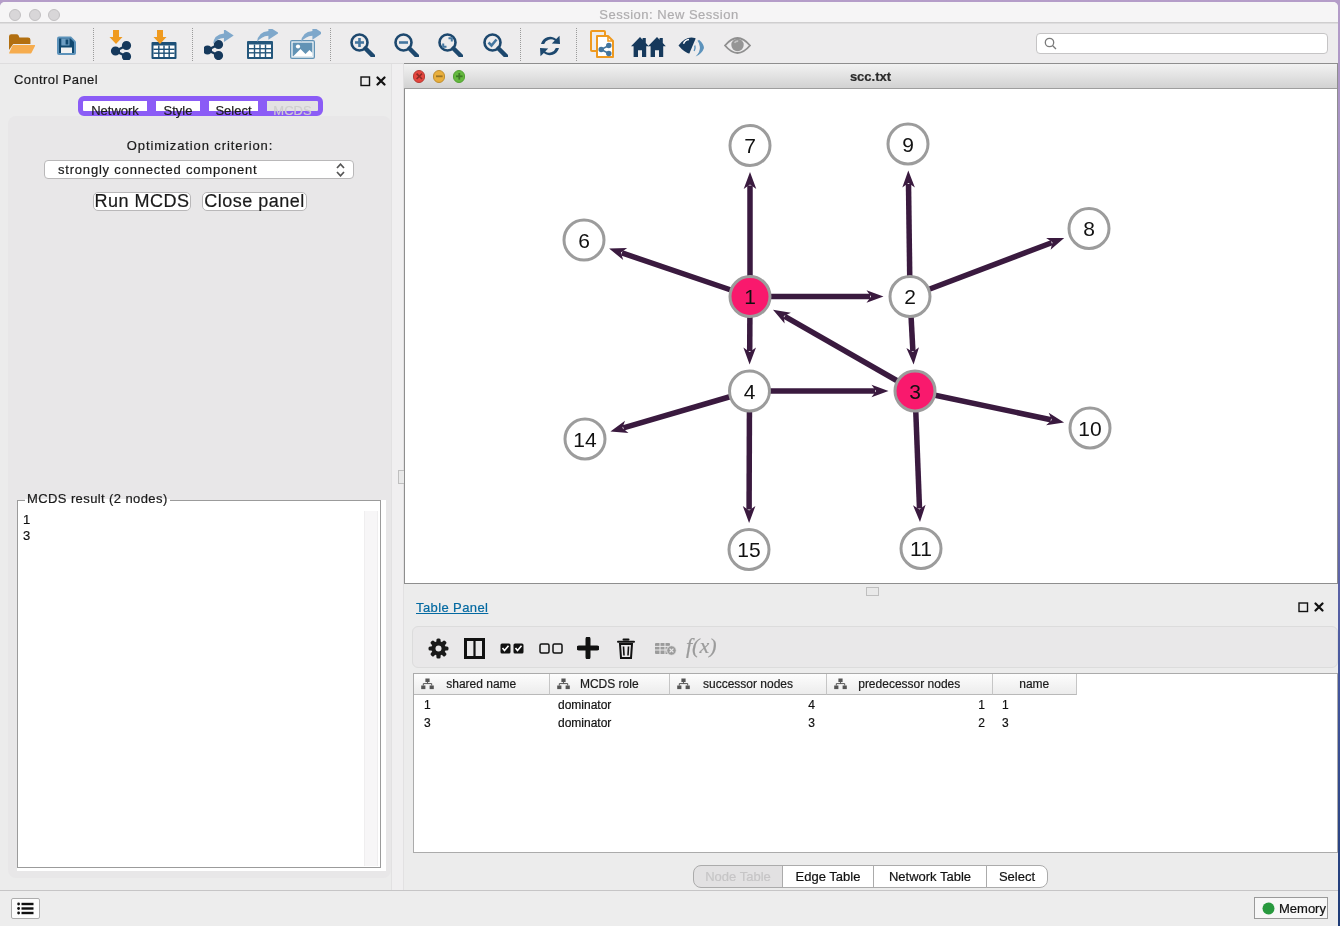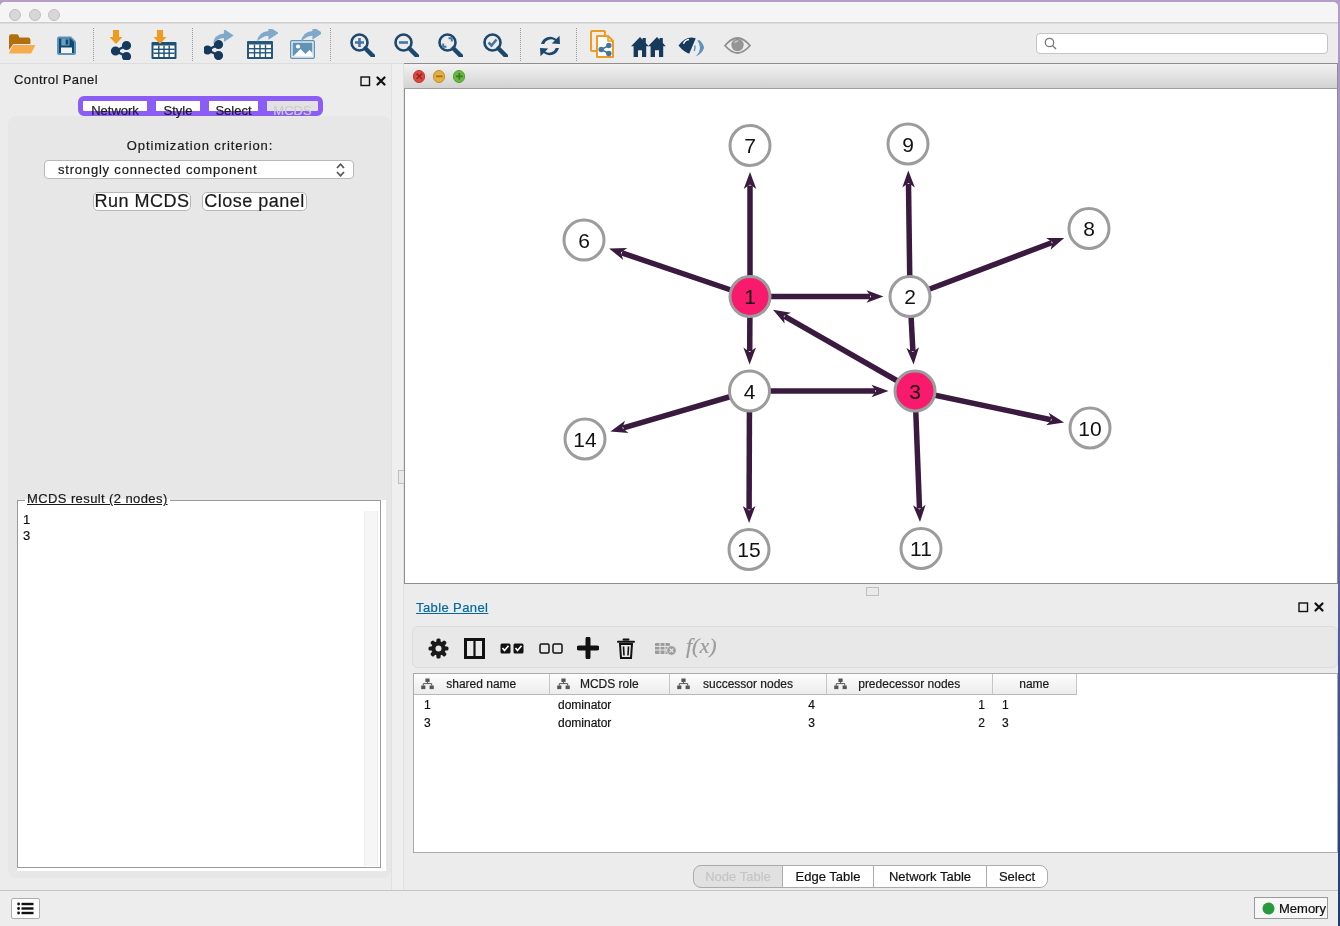--- a/index.html
+++ b/index.html
@@ -15,21 +15,21 @@
 .tsep{position:absolute;top:4px;height:33px;width:0;border-left:1px dotted #9A9A9A;}
 #searchbox{position:absolute;left:1036px;top:33px;width:290px;height:19px;background:#fff;border:1px solid #C5C4C5;border-radius:4px;}
 
 #cptitle{position:absolute;left:14px;top:72px;font-size:13px;color:#1a1a1a;letter-spacing:0.4px;}
 .tab{position:absolute;top:96px;height:20px;background:#fff;border:5px solid #8b5cf6;box-sizing:border-box;font-size:13px;color:#1c1c1c;text-align:center;line-height:19px;}
 #cppanel{position:absolute;left:8px;top:116px;width:383px;height:762px;background:#E8E7E8;border-radius:8px;}
 #optlabel{position:absolute;left:0px;top:138px;width:400px;text-align:center;font-size:13px;color:#1a1a1a;letter-spacing:0.9px;}
 #dropdown{position:absolute;left:44px;top:160px;width:295px;height:17px;background:#fff;border:1px solid #B9B8B9;border-radius:4px;font-size:13px;color:#1a1a1a;line-height:17px;padding-left:13px;letter-spacing:0.8px;}
 .btn{position:absolute;top:192px;height:17px;background:#fff;border:1px solid #B9B8B9;border-radius:5px;font-size:18px;color:#1a1a1a;text-align:center;line-height:17px;letter-spacing:0.5px;}
 #resultbox{position:absolute;left:17px;top:500px;width:364px;height:368px;background:#fff;border:1px solid #9B9B9B;box-sizing:border-box;}
-#resultlegend{position:absolute;left:25px;top:491px;font-size:13px;color:#1a1a1a;letter-spacing:0.4px;padding:0 2px;background:linear-gradient(#E8E7E8 54%,#FFFFFF 54%);text-decoration:underline;}
+#resultlegend{position:absolute;left:25px;top:491px;font-size:13px;color:#1a1a1a;letter-spacing:0.4px;padding:0 2px;background:linear-gradient(#E8E7E8 54%,#FFFFFF 54%);}
 #resultscroll{position:absolute;left:364px;top:511px;width:14px;height:355px;background:#F7F6F7;border-left:1px solid #EFEEEF;border-right:1px solid #EFEEEF;box-sizing:border-box;}
 .restext{position:absolute;left:23px;font-size:13px;color:#111;}
 
 #vhandle{position:absolute;left:398px;top:470px;width:6px;height:12px;background:#E9E9E9;border:1px solid #BFBFBF;}
 #hhandle{position:absolute;left:866px;top:587px;width:11px;height:7px;background:#E9E9E9;border:1px solid #BFBFBF;}
 
 #netwin{position:absolute;left:404px;top:63px;width:934px;height:521px;border:1px solid #8E8E8E;box-sizing:border-box;background:#fff;}
 #nettitle{position:absolute;left:404px;top:64px;width:933px;height:25px;background:linear-gradient(#F2F2F2,#D2D2D2);border-bottom:1px solid #9E9E9E;box-sizing:border-box;}
 .mtl{position:absolute;top:6px;width:12.5px;height:12.5px;border-radius:50%;box-sizing:border-box;}
 #netname{position:absolute;top:5px;left:0;right:0;text-align:center;font-size:13px;font-weight:bold;color:#2b2b2b;}
@@ -45,20 +45,21 @@
 #listbtn{position:absolute;left:11px;top:898px;width:27px;height:19px;background:#FDFDFD;border:1px solid #ADADAD;border-radius:2px;}
 #membtn{position:absolute;left:1254px;top:897px;width:74px;height:22px;background:#F7F7F7;border:1px solid #9A9A9A;box-sizing:border-box;font-size:13px;color:#111;}
 </style>
 </head>
 <body>
 <div id="win"></div>
 <div id="titlebar">
  <div class="tl" style="left:9px"></div>
  <div class="tl" style="left:28.5px"></div>
  <div class="tl" style="left:47.5px"></div>
+ <div id="titletext">Session: New Session</div>
 </div>
 <div id="toolbar">
  <div class="tsep" style="left:93px"></div>
     <div class="tsep" style="left:192px"></div>
     <div class="tsep" style="left:330px"></div>
     <div class="tsep" style="left:520px"></div>
     <div class="tsep" style="left:576px"></div>
 <svg class="abs" style="left:8px;top:8px" width="31" height="26" viewBox="0 0 31 26">
 <path d="M1 18 L1 4.6 Q1 2.2 3.2 2.2 L8.4 2.2 Q10 2.2 10.6 3.6 L11.4 5.4 L20 5.4 Q22.4 5.4 22.4 7.8 L22.4 12 L5.2 12 Z" fill="#B26F10"></path>
 <path d="M5.4 13 L26.6 13 Q27.4 13 27 13.9 L23.4 20.9 Q23 21.6 22 21.6 L1.6 21.6 Q0.8 21.6 1.2 20.7 L4.4 13.8 Q4.7 13 5.4 13 Z" fill="#F6AC4E"></path>
@@ -221,20 +222,21 @@
 <div id="nettitle">
  <div class="mtl" style="left:8.5px;background:#E6453E;border:0.5px solid #B33A34;"></div>
  <div class="mtl" style="left:28.5px;background:#E9AF3C;border:0.5px solid #BE8E31;"></div>
  <div class="mtl" style="left:48.5px;background:#64B93F;border:0.5px solid #52A033;"></div>
  <svg class="abs" style="left:8.5px;top:6px" width="54" height="13" viewBox="0 0 54 13">
 <path d="M3.6 3.6 L9 9 M9 3.6 L3.6 9" stroke="#8E2B25" stroke-width="1.6"></path>
 <line x1="23" y1="6.3" x2="29.6" y2="6.3" stroke="#9A7426" stroke-width="1.8"></line>
 <line x1="43" y1="6.3" x2="49.6" y2="6.3" stroke="#3E7A26" stroke-width="1.8"></line>
 <line x1="46.3" y1="3" x2="46.3" y2="9.6" stroke="#3E7A26" stroke-width="1.8"></line>
 </svg>
+ <div id="netname">scc.txt</div>
 </div>
 <svg width="932" height="494" viewBox="0 0 932 494" style="position:absolute;left:405px;top:89px">
 <line x1="345.0" y1="207.5" x2="345.0" y2="96.5" stroke="#3A1A3F" stroke-width="5.5"></line>
 <polygon points="345.0,83.0 351.3,100.0 345.0,95.5 338.7,100.0" fill="#3A1A3F"></polygon>
 <line x1="345.0" y1="207.5" x2="216.9" y2="163.9" stroke="#3A1A3F" stroke-width="5.5"></line>
 <polygon points="204.1,159.5 222.2,159.1 215.9,163.6 218.2,171.0" fill="#3A1A3F"></polygon>
 <line x1="345.0" y1="207.5" x2="465.0" y2="207.5" stroke="#3A1A3F" stroke-width="5.5"></line>
 <polygon points="478.5,207.5 461.5,213.8 466.0,207.5 461.5,201.2" fill="#3A1A3F"></polygon>
 <line x1="345.0" y1="207.5" x2="344.7" y2="262.0" stroke="#3A1A3F" stroke-width="5.5"></line>
 <polygon points="344.6,275.5 338.4,258.5 344.7,263.0 351.0,258.5" fill="#3A1A3F"></polygon>

